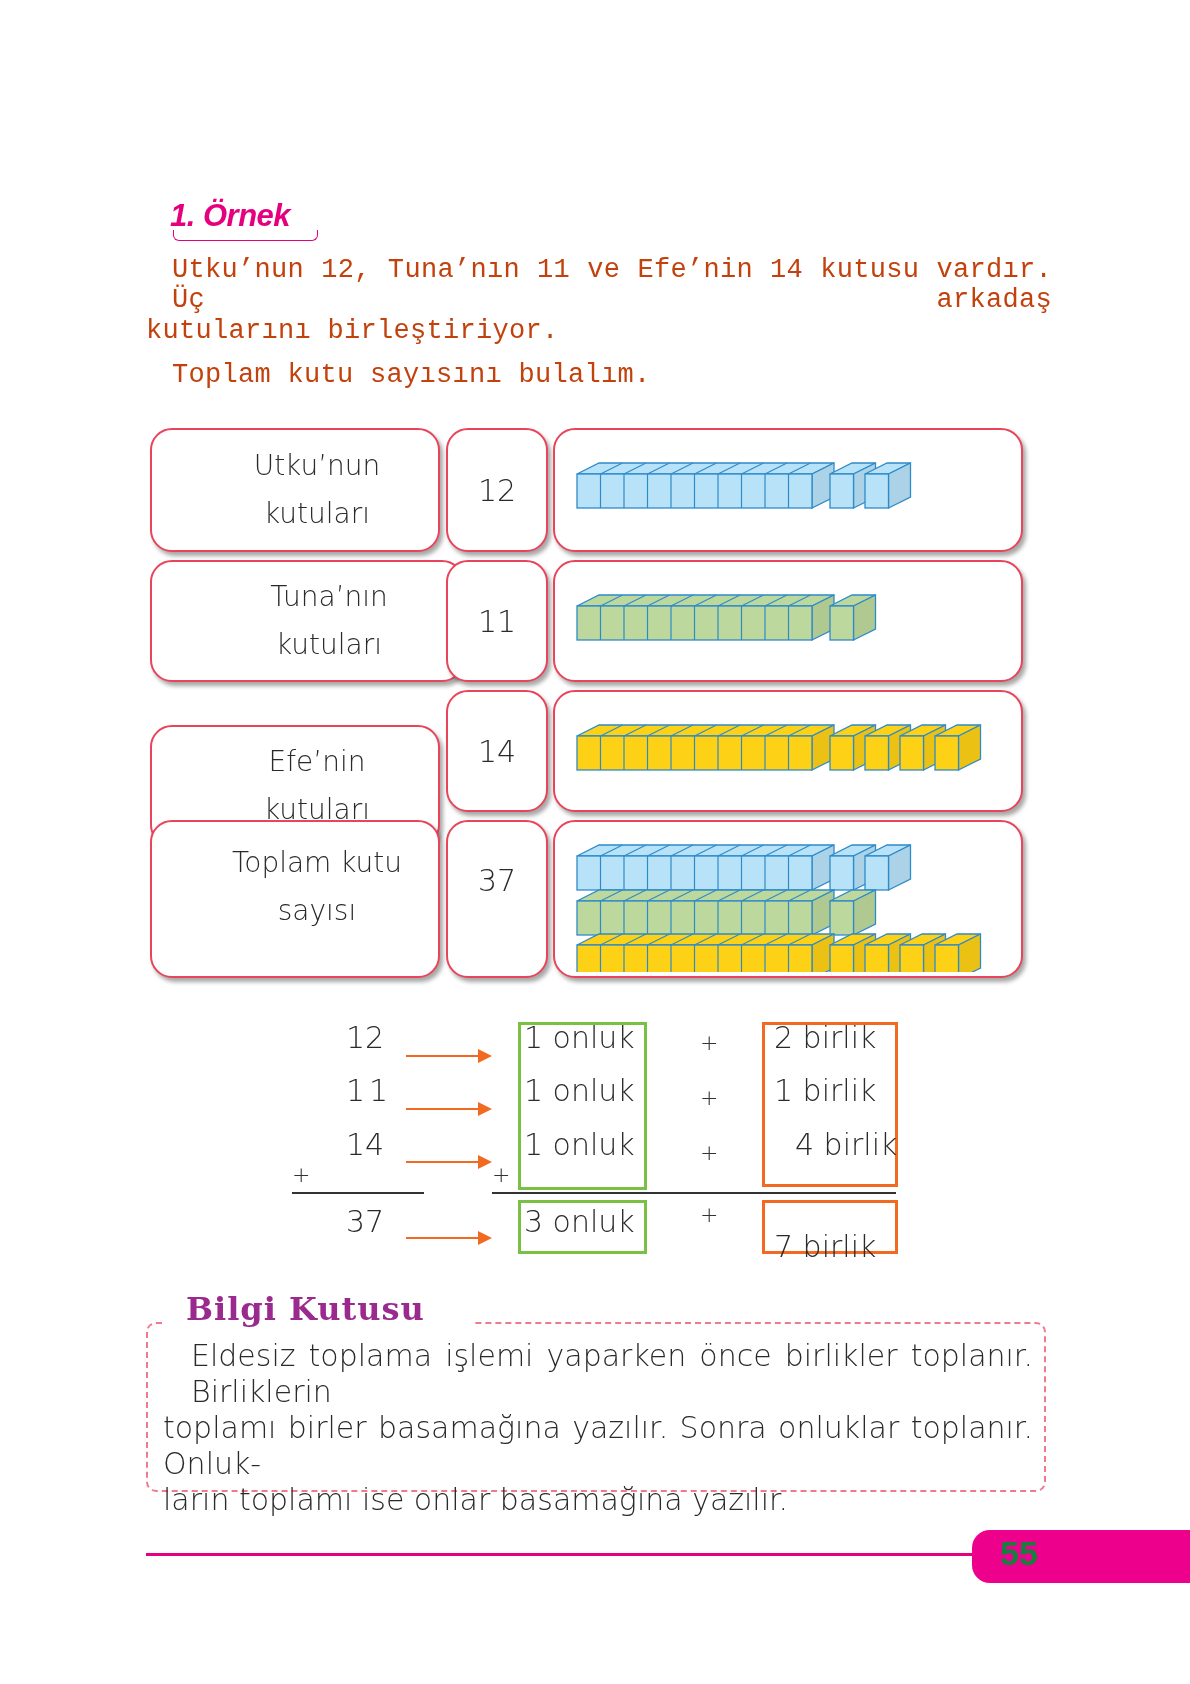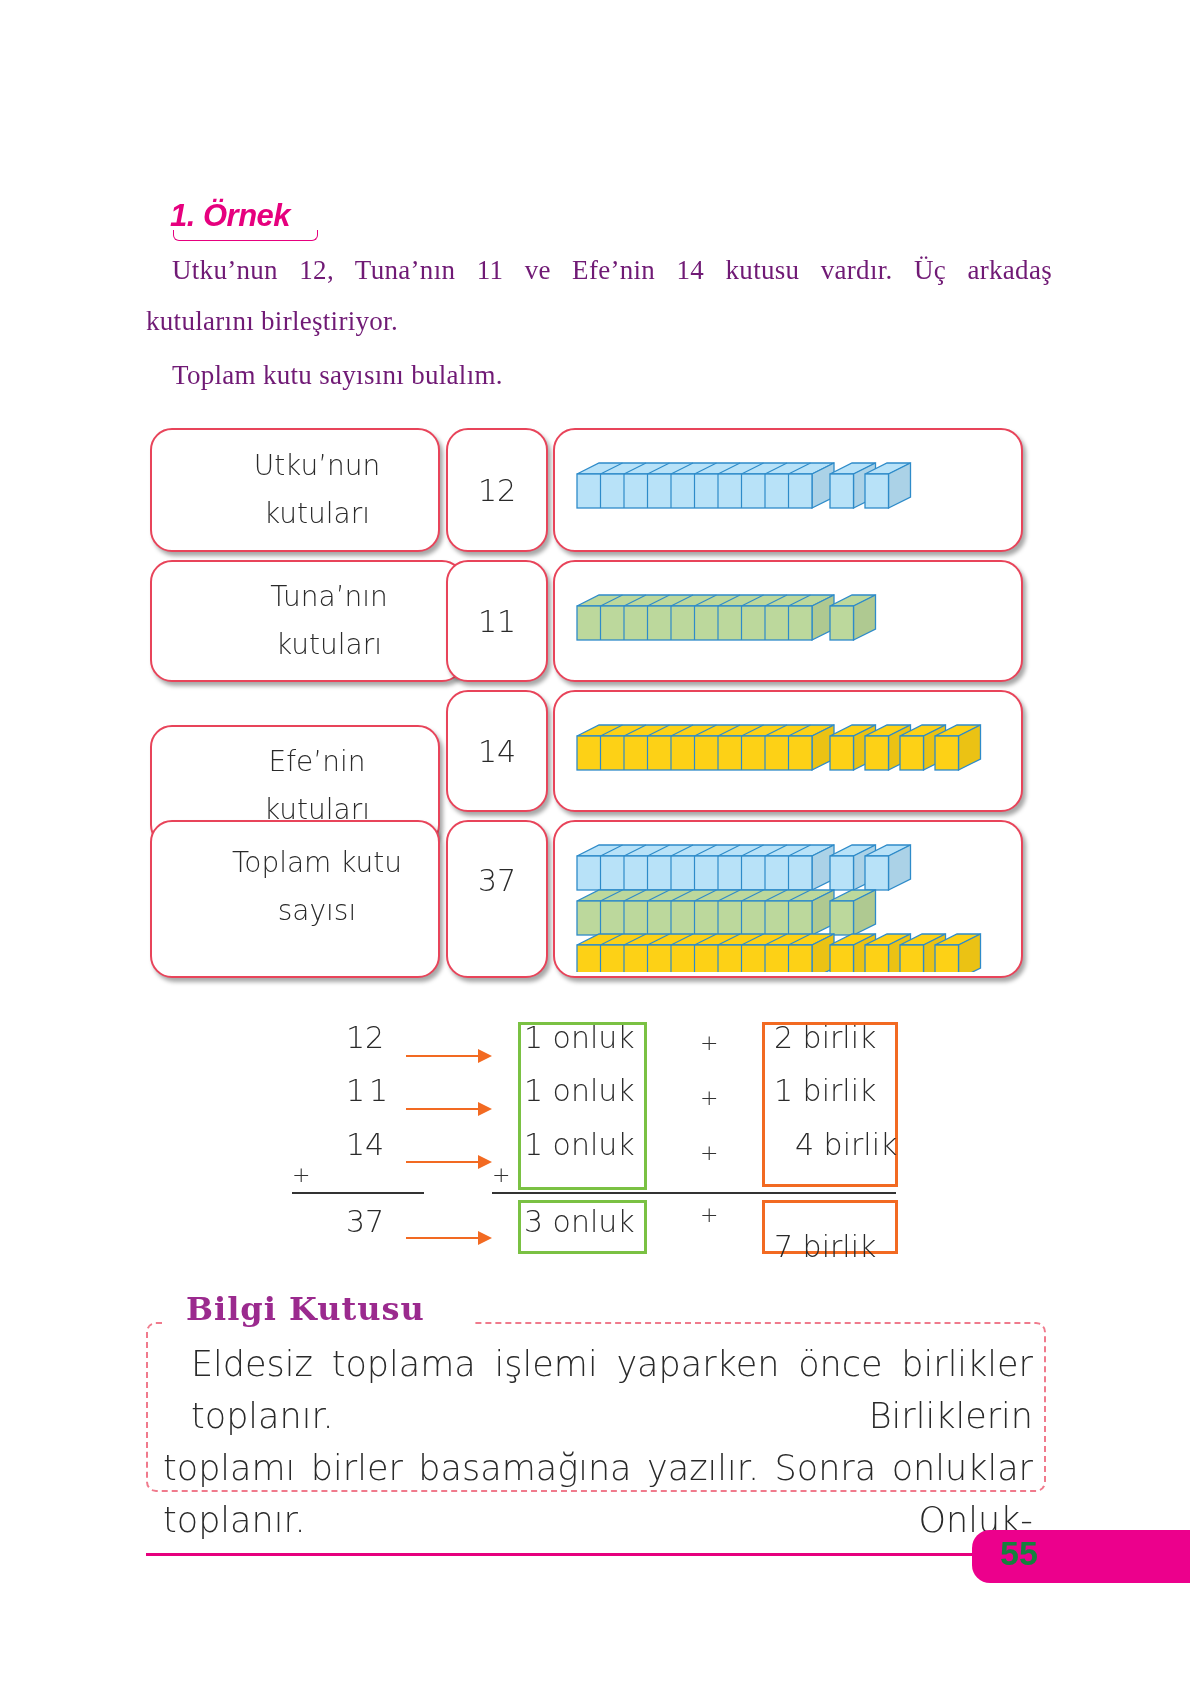--- a/index.html
+++ b/index.html
@@ -6,23 +6,23 @@
   body { width:1190px; height:1684px; background:#ffffff; position:relative; overflow:hidden;
          font-family:"DejaVu Sans", sans-serif; color:#222; }
   .abs { position:absolute; }
 
   
   .ornek { left:170px; top:198px; font-family:"Liberation Sans", sans-serif; font-weight:bold; font-style:italic;
            font-size:31px; color:#e6007e; letter-spacing:-0.5px; }
   .ornek-bracket { left:173px; top:230px; width:143px; height:10px; border:1.5px solid #e6007e; border-top:none;
                    border-radius:0 0 6px 6px; }
 
-  .para { font-family:Liberation Serif, serif; font-weight:200; font-size:27px; color:#701a75; letter-spacing:0.3px; }
+  .para { font-family:Liberation Mono, monospace; font-weight:200; font-size:27px; color:#c2410c; letter-spacing:0.3px; }
   .p1 { left:172px; top:255px; width:880px; text-align:justify; text-align-last:justify; }
-  .p2 { left:146px; top:306px; }
+  .p2 { left:146px; top:316px; }
   .p3 { left:172px; top:360px; }
 
   
   .card { border:2px solid #e8445a; border-radius:22px; background:#fff; box-sizing:border-box;
           box-shadow:3px 4px 4px rgba(0,0,0,0.35); display:flex; align-items:center; justify-content:center; text-align:center; }
   .label { font-size:28px; font-weight:200; line-height:48px; color:#2a2a2a;padding-left:44px; }
   .num { font-size:30px; font-weight:200; color:#2a2a2a; }
 
   
   .op-text { font-size:30px; font-weight:200; color:#2a2a2a; }
@@ -33,21 +33,21 @@
   .box-orange { border:3px solid #f26a22; box-sizing:border-box; }
   .rule { height:2px; background:#333; }
   .plus { font-size:22px; font-weight:300; color:#333; }
 
   
   .bilgi-title { left:186px; top:1290px; font-family:"DejaVu Serif", serif; font-weight:bold; font-size:32px;
                  color:#9b2a8e; letter-spacing:1px; }
   .bilgi-box { left:146px; top:1322px; width:900px; height:170px; border:2px dashed #f07a8c; border-radius:10px;
                box-sizing:border-box; }
   .bilgi-cover { left:165px; top:1314px; width:310px; height:16px; background:#fff; }
-  .bilgi-text { left:163px; top:1338px; width:870px; font-size:35px; font-weight:200; line-height:52px; color:#2a2a2a; }
+  .bilgi-text { left:163px; top:1338px; width:870px; font-size:30px; font-weight:200; line-height:36px; color:#2a2a2a; }
 
   
   .foot-line { left:146px; top:1553px; width:840px; height:3px; background:#e6007e; }
   .foot-tab { left:972px; top:1530px; width:218px; height:53px; background:#ec008c; border-radius:18px 0 0 18px; }
   .foot-num { left:1000px; top:1534px; font-family:"Liberation Sans", sans-serif; font-weight:bold; font-size:34px; color:#15803d; }
 </style>
 </head>
 <body>
 
 <div class="abs ornek">1. Örnek</div>
@@ -320,17 +320,18 @@
   <div class="abs box-orange" style="left:762px;top:1200px;width:136px;height:54px;"></div>
   <div class="abs op-text" style="left:774px;top:1204px;margin-top:25px;">7 birlik</div>
 </div>
 
 <div class="abs bilgi-box"></div>
 <div class="abs bilgi-cover"></div>
 <div class="abs bilgi-title">Bilgi Kutusu</div>
 <div class="abs bilgi-text">
   <div style="padding-left:28px;text-align:justify;text-align-last:justify;">Eldesiz toplama işlemi yaparken önce birlikler toplanır. Birliklerin</div>
   <div style="text-align:justify;text-align-last:justify;">toplamı birler basamağına yazılır. Sonra onluklar toplanır. Onluk-</div>
+  <div>ların toplamı ise onlar basamağına yazılır.</div>
 </div>
 
 <div class="abs foot-line"></div>
 <div class="abs foot-tab"></div>
 <div class="abs foot-num">55</div>
 
 </body></html>

